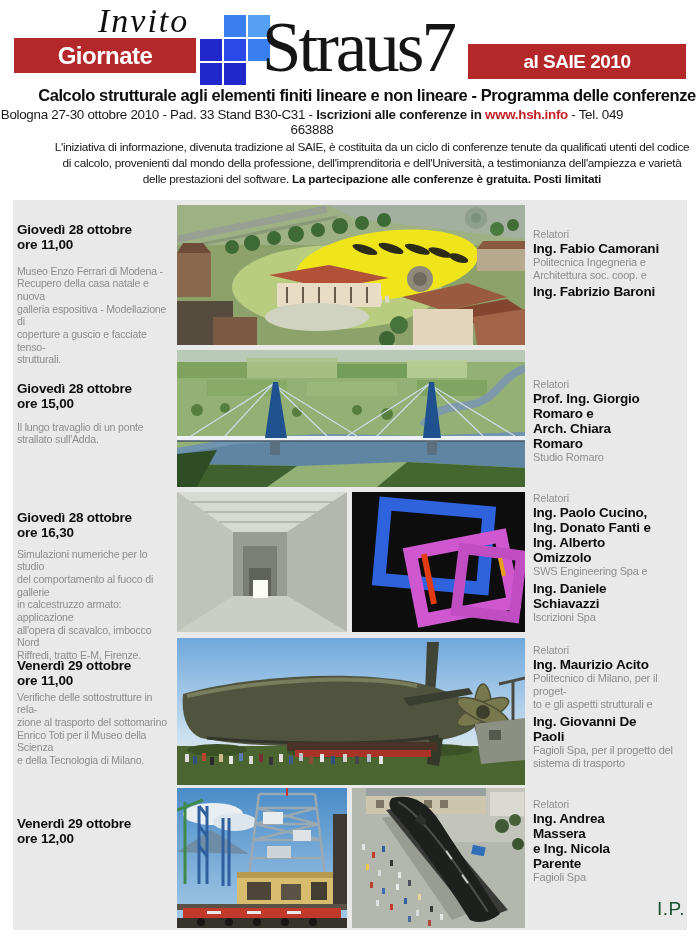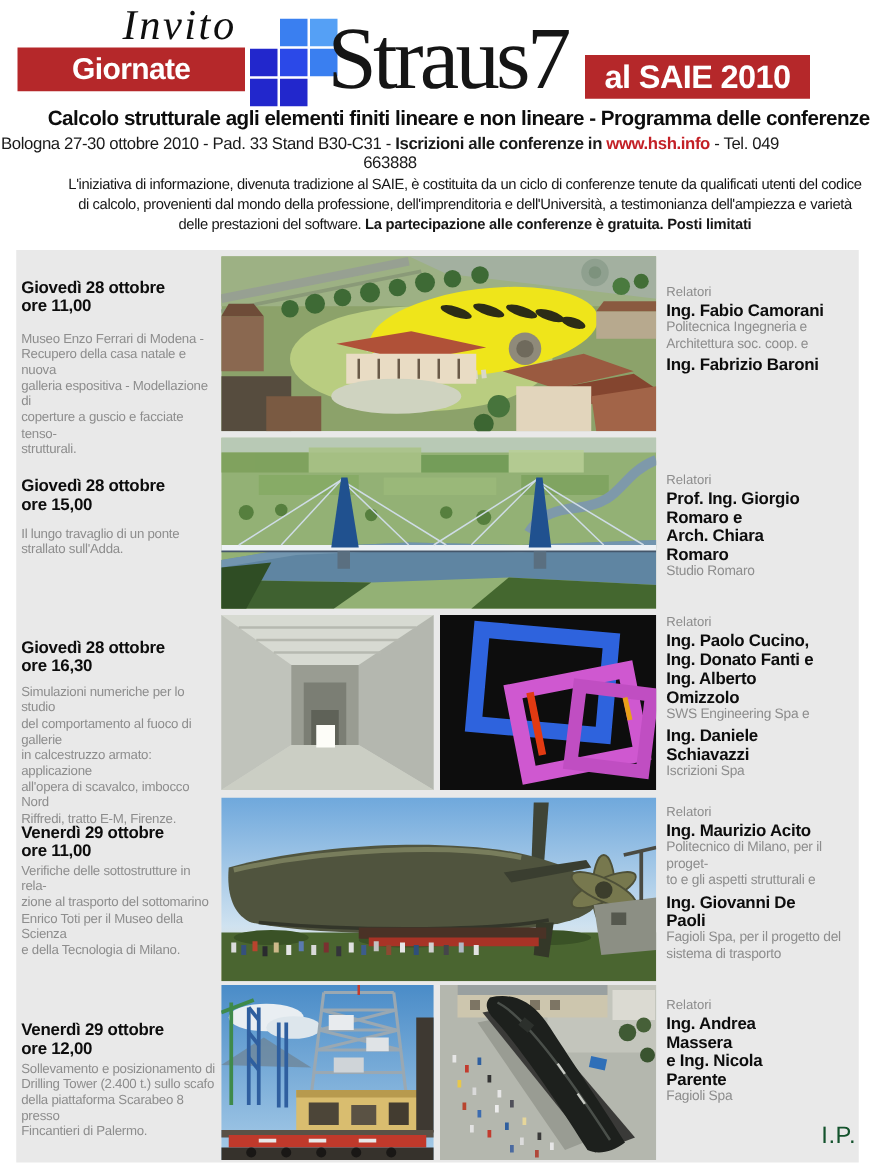--- a/index.html
+++ b/index.html
@@ -5,21 +5,21 @@
   html,body{margin:0;padding:0;background:#fff;}
   .page{position:relative;width:700px;height:940px;background:#ffffff;overflow:hidden;
         font-family:"Liberation Sans",sans-serif;color:#111;}
   .pre{white-space:pre-line;}
 
   
   .invito{position:absolute;left:98px;top:2px;font-family:"Liberation Serif",serif;
           font-style:italic;font-size:34px;letter-spacing:2px;color:#0f0f0f;}
   .banner{position:absolute;background:#b5282a;color:#fff;font-weight:bold;text-align:center;}
   .giornate{left:14px;top:38px;width:182px;height:35px;font-size:24px;line-height:35px;letter-spacing:-0.5px;}
-  .saie{left:468px;top:44px;width:180px;height:35px;font-size:26px;line-height:35px;letter-spacing:-0.5px;}
+  .saie{left:468px;top:44px;width:218px;height:35px;font-size:19px;line-height:35px;letter-spacing:-0.5px;}
   .squares{position:absolute;left:200px;top:15px;display:grid;
            grid-template-columns:repeat(3,22px);grid-auto-rows:22px;gap:2px;}
   .sq{width:22px;height:22px;}
   .sq-e{background:transparent;}
   .sq-d{background:#2227cc;}
   .sq-m{background:#2b49e8;}
   .sq-l{background:#3a7ff0;}
   .sq-ll{background:#55a0f5;}
   .wordmark{position:absolute;left:262px;top:10px;font-family:"Liberation Serif",serif;
             font-size:71px;line-height:1.05;letter-spacing:-3px;color:#151515;}
@@ -363,24 +363,20 @@
 Paoli</div>
         <div class="org pre">Fagioli  Spa, per il progetto del
 sistema di trasporto</div>
       </div>
     </section>
 
     <section class="row r5">
       <div class="col-l">
         <h3 class="date pre">Venerdì 29 ottobre
 ore 12,00</h3>
-        <p class="desc pre">Sollevamento e posizionamento di
-Drilling Tower (2.400 t.) sullo scafo
-della piattaforma Scarabeo 8 presso
-Fincantieri di Palermo.</p>
       </div>
       <figure class="photo">
         <svg width="170" height="140" viewBox="0 0 170 140">
           <defs>
             <linearGradient id="sky5" x1="0" y1="0" x2="0" y2="1">
               <stop offset="0" stop-color="#4a8cc8"></stop>
                 <stop offset="1" stop-color="#a8cce8"></stop>
             </linearGradient>
           </defs>
           <rect width="170" height="140" fill="url(#sky5)"></rect>

